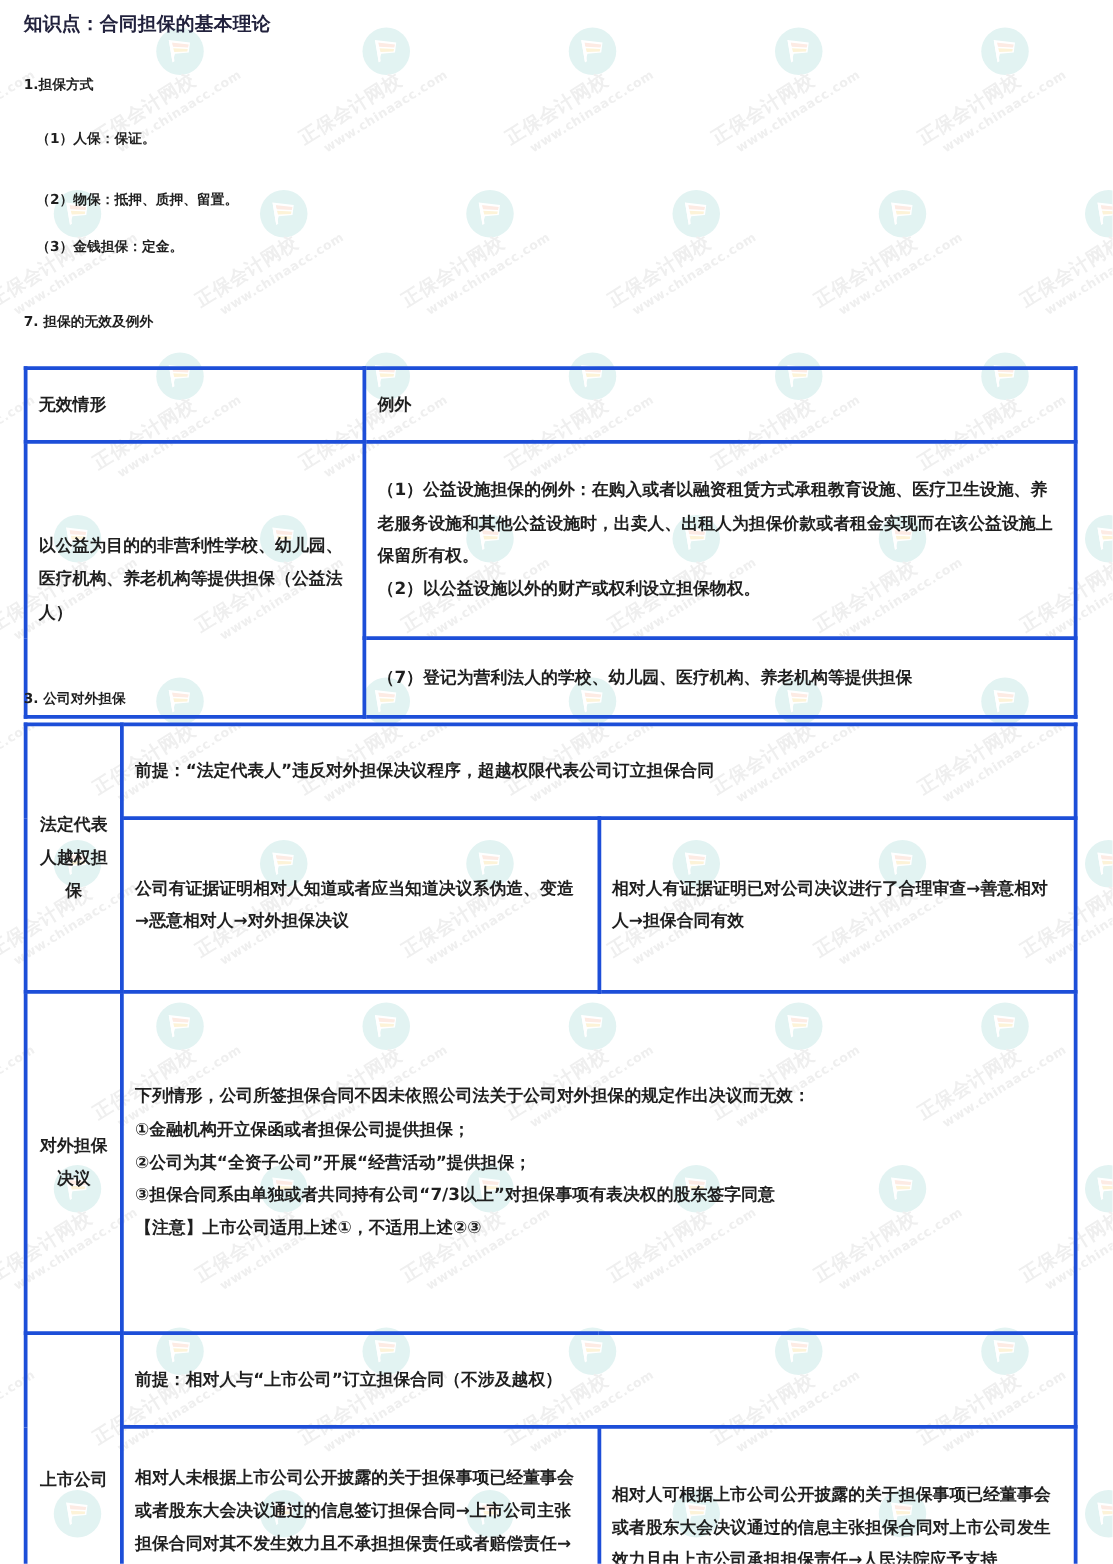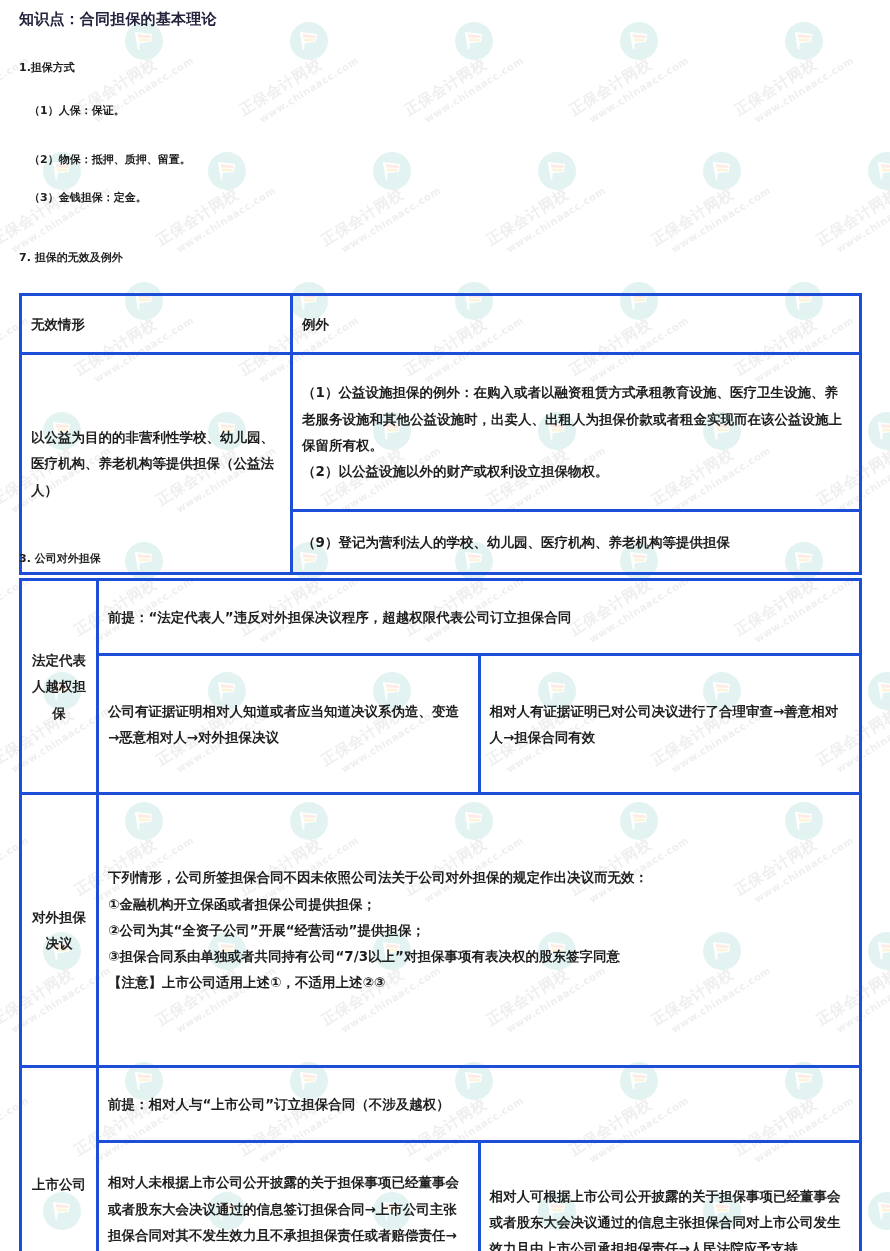--- a/index.html
+++ b/index.html
@@ -927,21 +927,21 @@
       <td>例外</td>
     </tr>
     <tr class="body-row">
       <td class="c1" rowspan="2">以公益为目的的非营利性学校、幼儿园、医疗机构、养老机构等提供担保（公益法人）</td>
       <td>
         <p class="tbl-p">（1）公益设施担保的例外：在购入或者以融资租赁方式承租教育设施、医疗卫生设施、养老服务设施和其他公益设施时，出卖人、出租人为担保价款或者租金实现而在该公益设施上保留所有权。</p>
         <p class="tbl-p">（2）以公益设施以外的财产或权利设立担保物权。</p>
       </td>
     </tr>
     <tr class="last-row">
-      <td>（9）登记为营利法人的学校、幼儿园、医疗机构、养老机构等提供担保</td>
+      <td>（7）登记为营利法人的学校、幼儿园、医疗机构、养老机构等提供担保</td>
     </tr>
   </tbody>
     </table>
 
   <div class="para" style="left:19px; top:551px;">3. 公司对外担保</div>
 
   <table class="doc-table" id="table-company-guarantee">
 
     <tbody>
         <tr>

